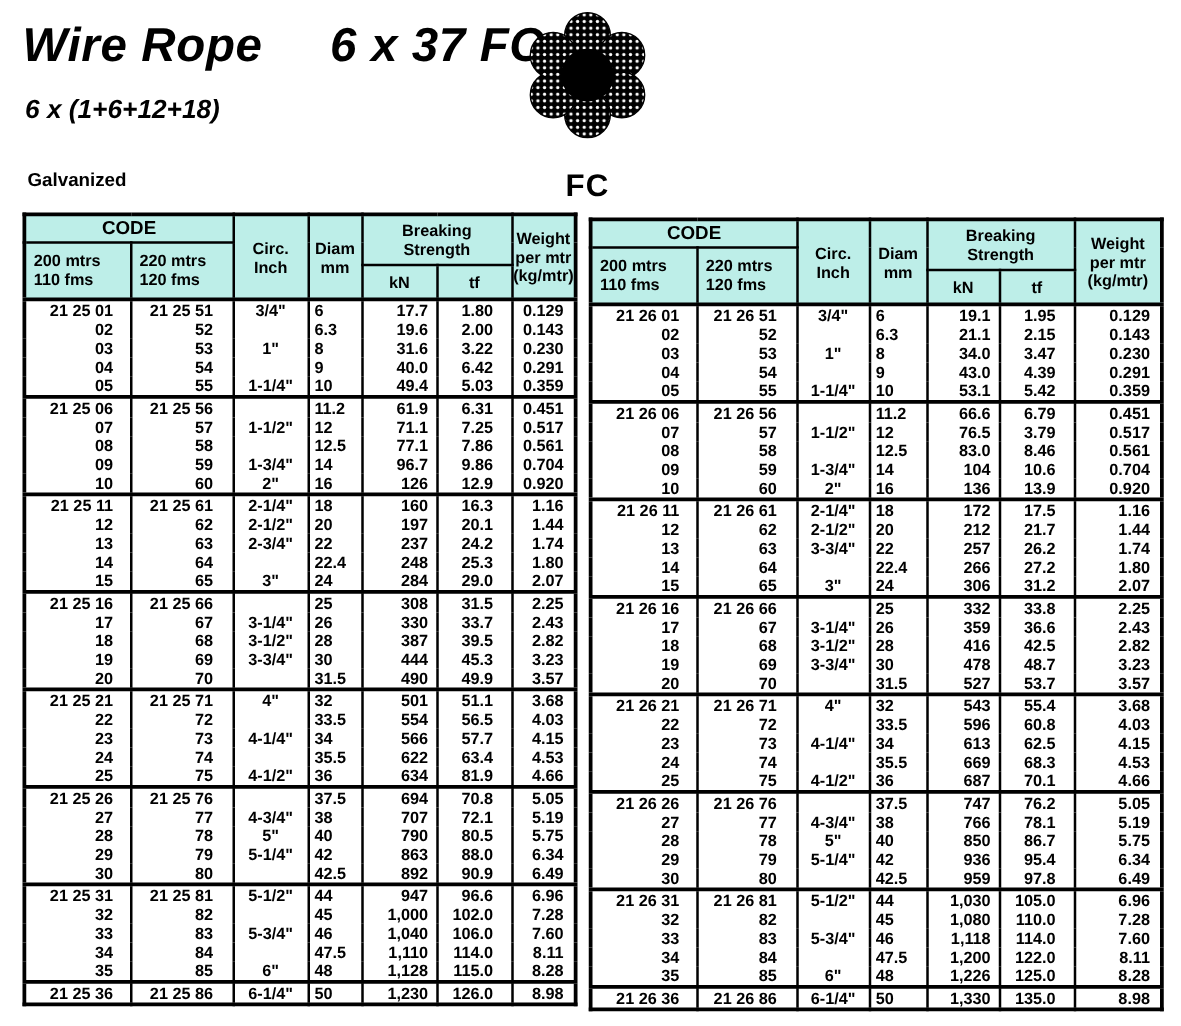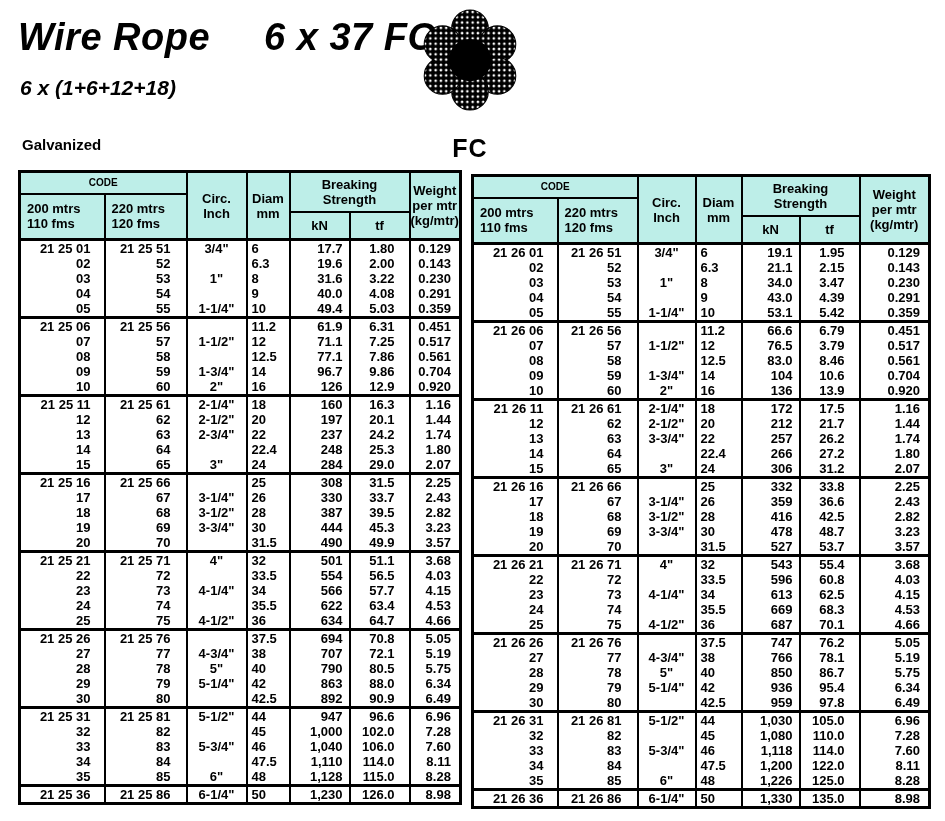--- a/index.html
+++ b/index.html
@@ -19,21 +19,21 @@
   #lbl1{left:487px;top:152px;margin-top:48px;}
   .wr-host{position:absolute;}
   #tbl0{left:18px;top:170px;}
   #tbl1{left:471px;top:174px;}
   table.wr{border-collapse:collapse;table-layout:fixed;border:3px solid #000;}
   .wr th{
     background:#bdeee8;border:2px solid #000;
     font-size:13px;font-weight:bold;line-height:15px;
     white-space:pre-line;text-align:center;vertical-align:middle;padding:0;
   }
-  .wr th.hcode{font-size:10px;}
+  .wr th.hcode{font-size:15px;}
   .wr th.hsub{text-align:left;padding-left:6px;margin-left:44px;}
   .wr thead{border-bottom:3px solid #000;}
   .wr thead tr:nth-child(1){height:22px;}
   .wr thead tr:nth-child(2){height:18px;}
   .wr thead tr:nth-child(3){height:28px;}
   .wr tbody{border-top:3px solid #000;}
   .wr td{
     border-left:2px solid #000;border-right:2px solid #000;
     padding:0;font-size:13px;font-weight:bold;line-height:15px;height:15px;
     white-space:nowrap;vertical-align:middle;
@@ -140,21 +140,21 @@
           <td class="c4">31.6</td>
           <td class="c5">3.22</td>
           <td class="c6">0.230</td>
         </tr>
         <tr>
           <td class="c0">04</td>
           <td class="c1">54</td>
           <td class="c2"></td>
           <td class="c3">9</td>
           <td class="c4">40.0</td>
-          <td class="c5">4.08</td>
+          <td class="c5">6.42</td>
           <td class="c6">0.291</td>
         </tr>
         <tr>
           <td class="c0">05</td>
           <td class="c1">55</td>
           <td class="c2">1-1/4"</td>
           <td class="c3">10</td>
           <td class="c4">49.4</td>
           <td class="c5">5.03</td>
           <td class="c6">0.359</td>
@@ -337,21 +337,21 @@
           <td class="c4">622</td>
           <td class="c5">63.4</td>
           <td class="c6">4.53</td>
         </tr>
         <tr>
           <td class="c0">25</td>
           <td class="c1">75</td>
           <td class="c2">4-1/2"</td>
           <td class="c3">36</td>
           <td class="c4">634</td>
-          <td class="c5">64.7</td>
+          <td class="c5">81.9</td>
           <td class="c6">4.66</td>
         </tr>
       </tbody>
       <tbody>
         <tr>
           <td class="c0">21 25 26</td>
           <td class="c1">21 25 76</td>
           <td class="c2"></td>
           <td class="c3">37.5</td>
           <td class="c4">694</td>

